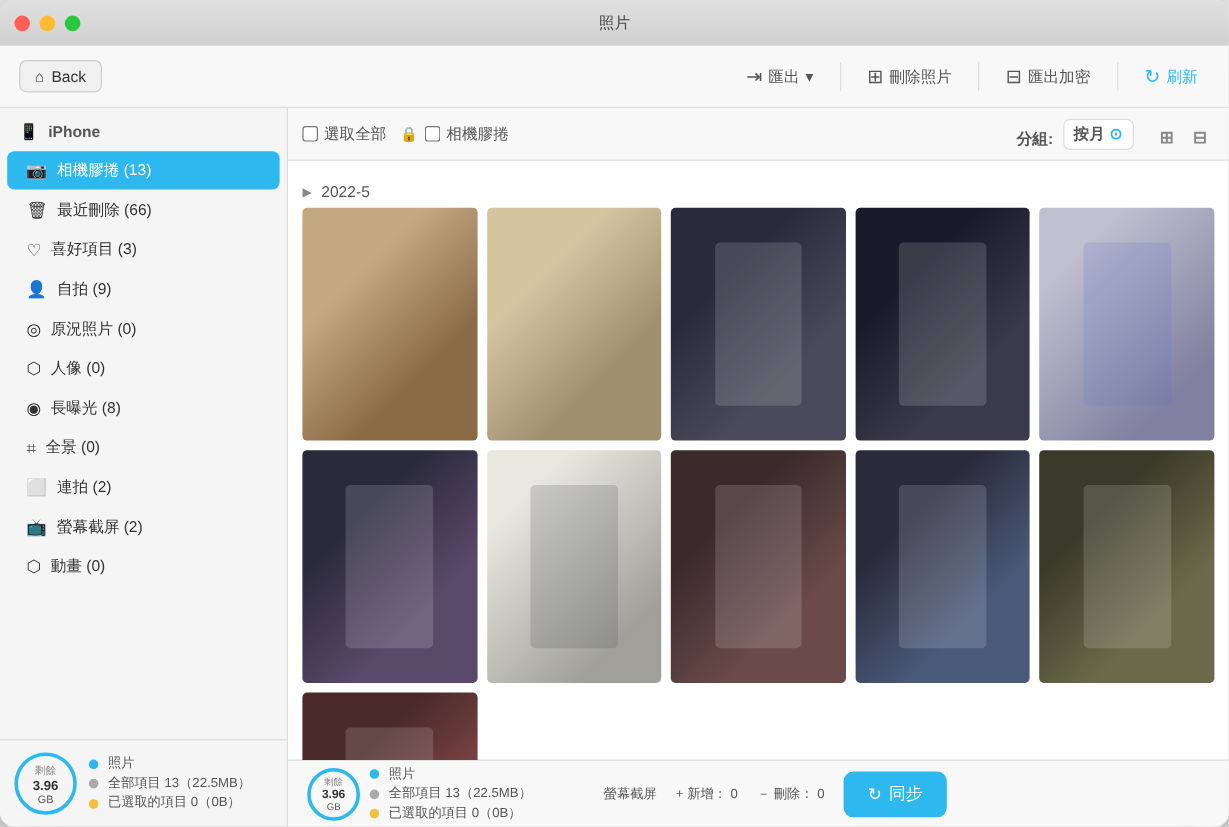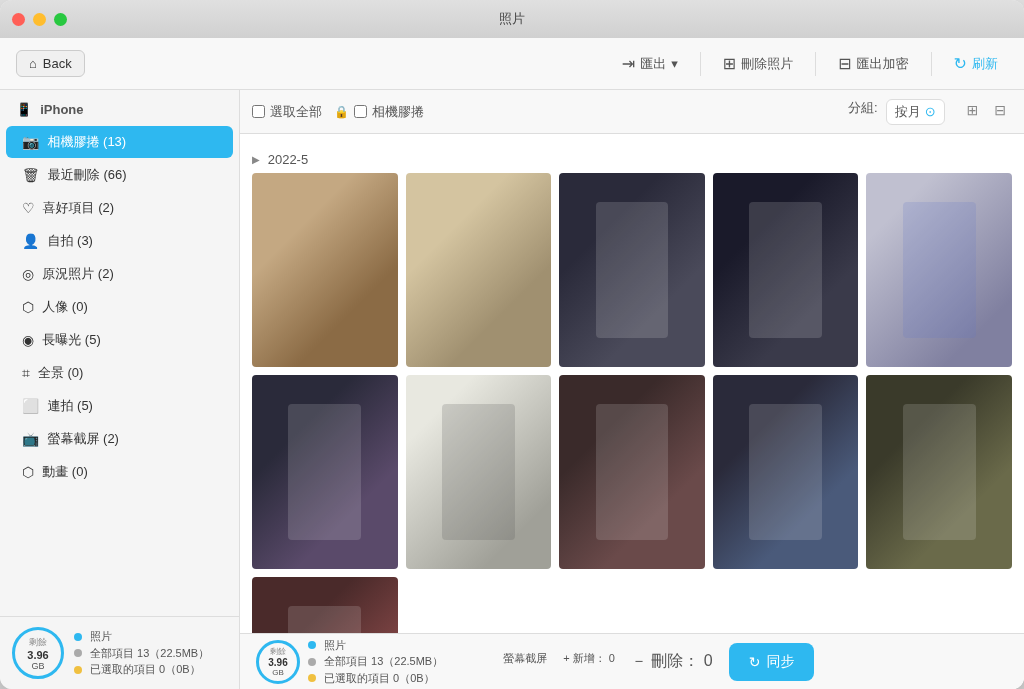--- a/index.html
+++ b/index.html
@@ -211,24 +211,25 @@
       align-items: center;
       gap: 5px;
       font-size: 13px;
       color: #555;
       cursor: pointer;
     }
     .lock-icon { font-size: 12px; color: #888; }
     .group-selector {
       margin-left: auto;
       display: flex;
-      align-items: flex-start;
-      gap: 8px;
-      font-size: 13px;
-      color: #555;
+      align-items: flex-end;
+      gap: 8px;
+      font-size: 13px;
+      color: #555;
+      font-weight: bold;
     }
     .group-dropdown {
       display: flex;
       align-items: center;
       gap: 4px;
       border: 1px solid #ddd;
       border-radius: 6px;
       padding: 3px 8px;
       background: #fff;
       cursor: pointer;
@@ -394,45 +395,45 @@
         <div class="sidebar-item active">
           <span class="sidebar-item-icon">📷</span>
           <span>相機膠捲 (13)</span>
         </div>
         <div class="sidebar-item">
           <span class="sidebar-item-icon">🗑</span>
           <span>最近刪除 (66)</span>
         </div>
         <div class="sidebar-item">
           <span class="sidebar-item-icon">♡</span>
-          <span>喜好項目 (2)</span>
+          <span>喜好項目 (3)</span>
         </div>
         <div class="sidebar-item">
           <span class="sidebar-item-icon">👤</span>
-          <span>自拍 (3)</span>
+          <span>自拍 (9)</span>
         </div>
         <div class="sidebar-item">
           <span class="sidebar-item-icon">◎</span>
-          <span>原況照片 (2)</span>
+          <span>原況照片 (0)</span>
         </div>
         <div class="sidebar-item">
           <span class="sidebar-item-icon">⬡</span>
           <span>人像 (0)</span>
         </div>
         <div class="sidebar-item">
           <span class="sidebar-item-icon">◉</span>
-          <span>長曝光 (5)</span>
+          <span>長曝光 (8)</span>
         </div>
         <div class="sidebar-item">
           <span class="sidebar-item-icon">⌗</span>
           <span>全景 (0)</span>
         </div>
         <div class="sidebar-item">
           <span class="sidebar-item-icon">⬜</span>
-          <span>連拍 (5)</span>
+          <span>連拍 (2)</span>
         </div>
         <div class="sidebar-item">
           <span class="sidebar-item-icon">📺</span>
           <span>螢幕截屏 (2)</span>
         </div>
         <div class="sidebar-item">
           <span class="sidebar-item-icon">⬡</span>
           <span>動畫 (0)</span>
         </div>
       </div>
@@ -565,21 +566,21 @@
             <span class="dot dot-yellow"></span>
             <span>已選取的項目 0（0B）</span>
           </div>
         </div>
         <div class="bottom-stats">
           <div style="color:#555;font-size:11px;cursor:pointer;">螢幕截屏</div>
           <div style="font-size:11px;color:#555;">
             <span>+ 新增：</span>
             <span>0</span>
           </div>
-          <div style="font-size:16px;color:#555;">
+          <div style="font-size:11px;color:#555;">
             <span>－ 刪除：</span>
             <span>0</span>
           </div>
         </div>
         <button class="sync-btn">
           <span>↻</span>
           <span>同步</span>
         </button>
       </div>
     </div>

